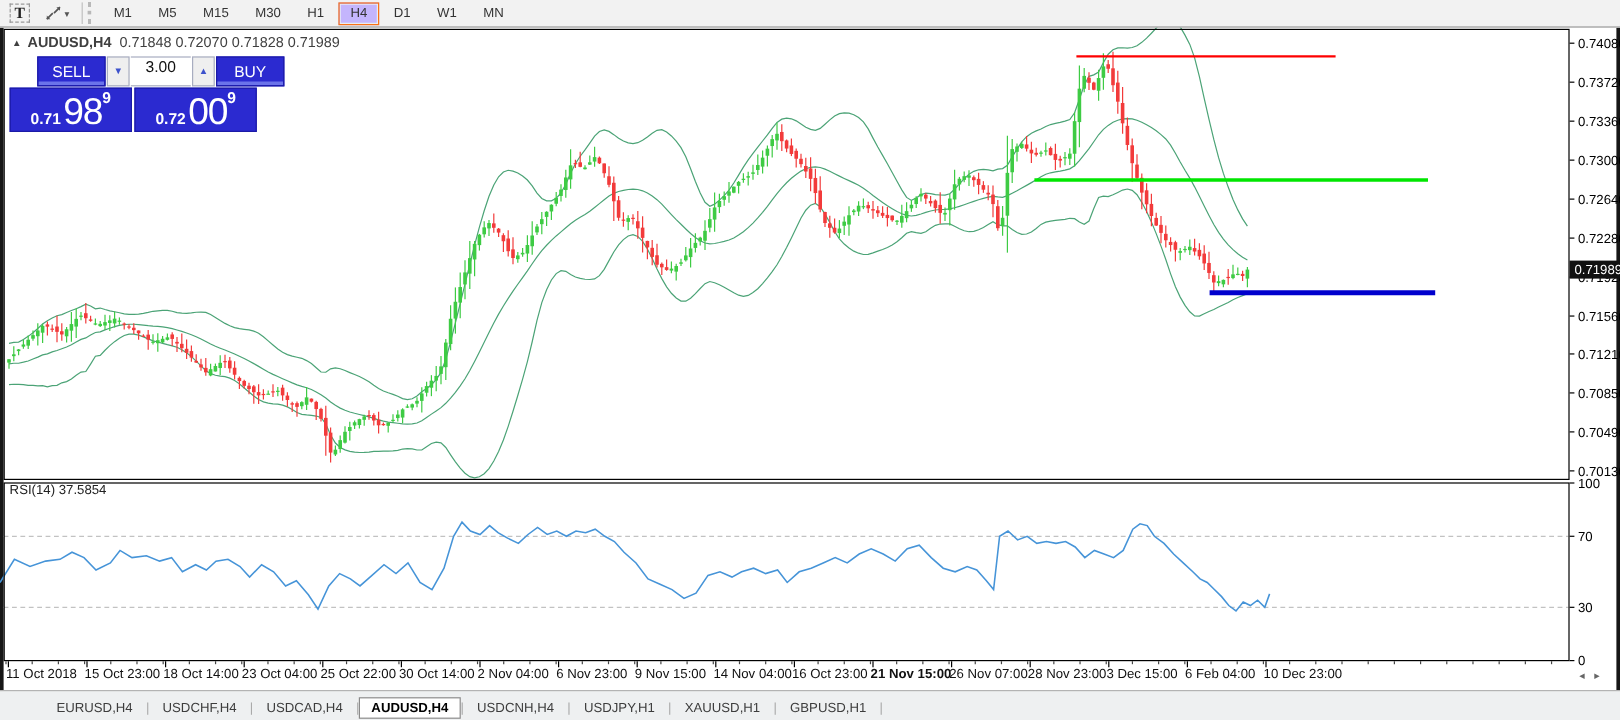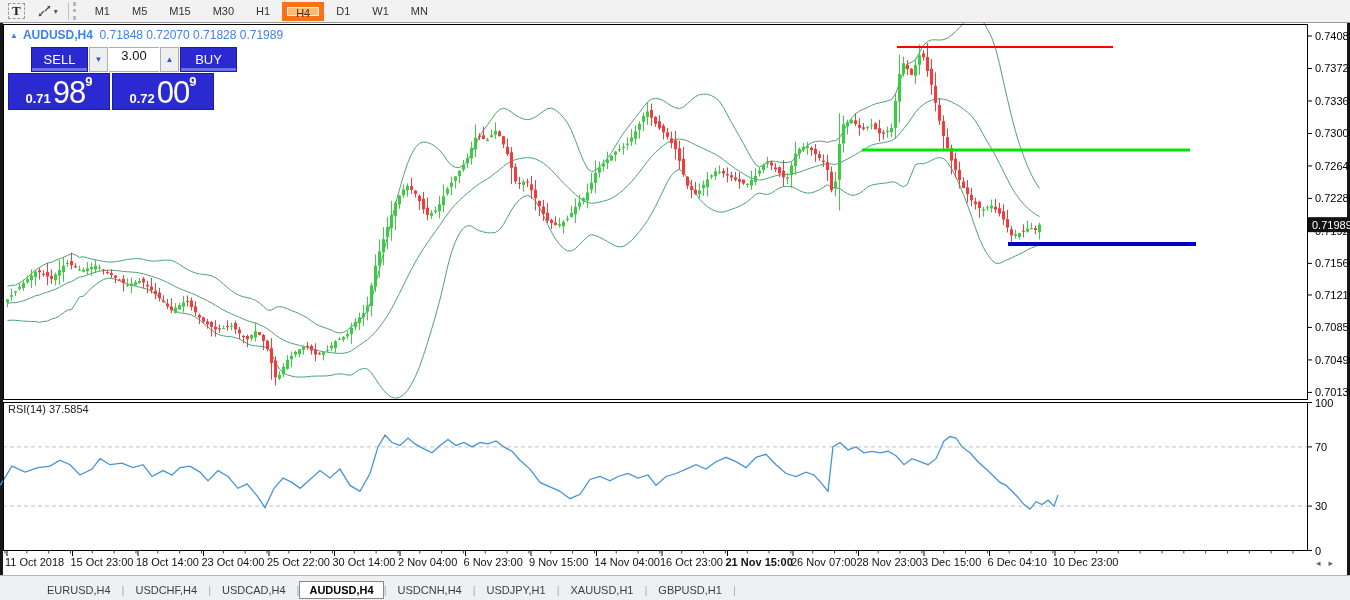--- a/index.html
+++ b/index.html
@@ -13,26 +13,26 @@
         font-family:"Liberation Sans",sans-serif;font-size:11px;color:#333;display:flex;
         align-items:center;justify-content:center;padding:0 4px;cursor:default;}
   .tbtn:first-child{margin-left:3px;}
   .t-glyph{font-family:"Liberation Serif",serif;font-size:13px;font-weight:bold;color:#222;
            border:1px dashed #9a9a9a;padding:0 3px;line-height:14px;}
   .caret{font-size:8px;color:#555;margin-left:2px;}
   .tsep{width:1px;height:18px;background:#c0c0c0;margin:0 4px;}
   .grip{width:5px;height:18px;border-left:3px dotted #b8b8b8;margin-right:6px;}
   .tf{height:19px;padding:0 9px;margin:0 1px;border:1px solid transparent;background:transparent;
       font-family:"Liberation Sans",sans-serif;font-size:11px;color:#333;cursor:default;}
-  .tf.active{background:#fdba74;border:5px solid #f97316;box-shadow:0 0 0 1px #e8ecf4 inset;}
+  .tf.active{background:#c4b5fd;border:1px solid #f97316;box-shadow:0 0 0 1px #e8ecf4 inset;}
   
   .window{position:absolute;left:0;top:23px;width:1350px;height:575px;background:#fff;
           border-left:3px solid #161616;border-right:3px solid #161616;border-bottom:3px solid #161616;}
   #chart-svg{position:absolute;left:0;top:0;z-index:10;pointer-events:none;}
-  .chart-title{position:absolute;left:10px;top:28px;z-index:20;font-size:12px;color:#3b82f6;}
+  .chart-title{position:absolute;left:10px;top:28px;z-index:20;font-size:12px;color:#404040;}
   .chart-title .tri{font-size:8px;margin-right:5px;position:relative;top:-1px;}
   .chart-title .sym{font-weight:bold;font-weight:600;}
   .rsi-label{position:absolute;left:8px;top:403px;z-index:20;font-size:11px;color:#222;}
   
   .trade{position:absolute;left:8px;top:47px;z-index:25;width:206px;}
   .trow1{display:flex;height:25px;gap:1px;padding-left:23px;}
   .btn-side{background:#2b2ad0;color:#fff;border:1px solid #1b1aa6;font-size:13px;
             font-family:"Liberation Sans",sans-serif;flex:0 0 57px;display:flex;align-items:center;
             justify-content:center;box-shadow:inset 0 -3px 0 rgba(160,175,255,.55);cursor:pointer;}
   .spin{flex:0 0 19px;background:#efefef;border:1px solid #a8adc0;color:#3d52cc;font-size:8px;
@@ -767,21 +767,21 @@
       <span class="tlabel" style="left: 332.5px;">30 Oct 14:00</span>
       <span class="tlabel" style="left: 398px;">2 Nov 04:00</span>
       <span class="tlabel" style="left: 463.5px;">6 Nov 23:00</span>
       <span class="tlabel" style="left: 529px;">9 Nov 15:00</span>
       <span class="tlabel" style="left: 594.5px;">14 Nov 04:00</span>
       <span class="tlabel" style="left: 660px;">16 Oct 23:00</span>
       <span class="tlabel" style="left: 725.5px; font-weight: bold;">21 Nov 15:00</span>
       <span class="tlabel" style="left: 791px;">26 Nov 07:00</span>
       <span class="tlabel" style="left: 856.5px;">28 Nov 23:00</span>
       <span class="tlabel" style="left: 922px; text-align: right;">3 Dec 15:00</span>
-      <span class="tlabel" style="left: 987.5px;">6 Dec 04:10</span>
+      <span class="tlabel" style="left: 987.5px;">6 Feb 04:00</span>
       <span class="tlabel" style="left: 1053px;">10 Dec 23:00</span>
     </div>
 
   <div class="tab-scroll"><span>◂</span><span>▸</span></div>
 
   <div class="tabbar" id="tab-bar">
       <span class="tab">EURUSD,H4</span>
       <span class="tabsep">|</span>
       <span class="tab">USDCHF,H4</span>
       <span class="tabsep">|</span>

